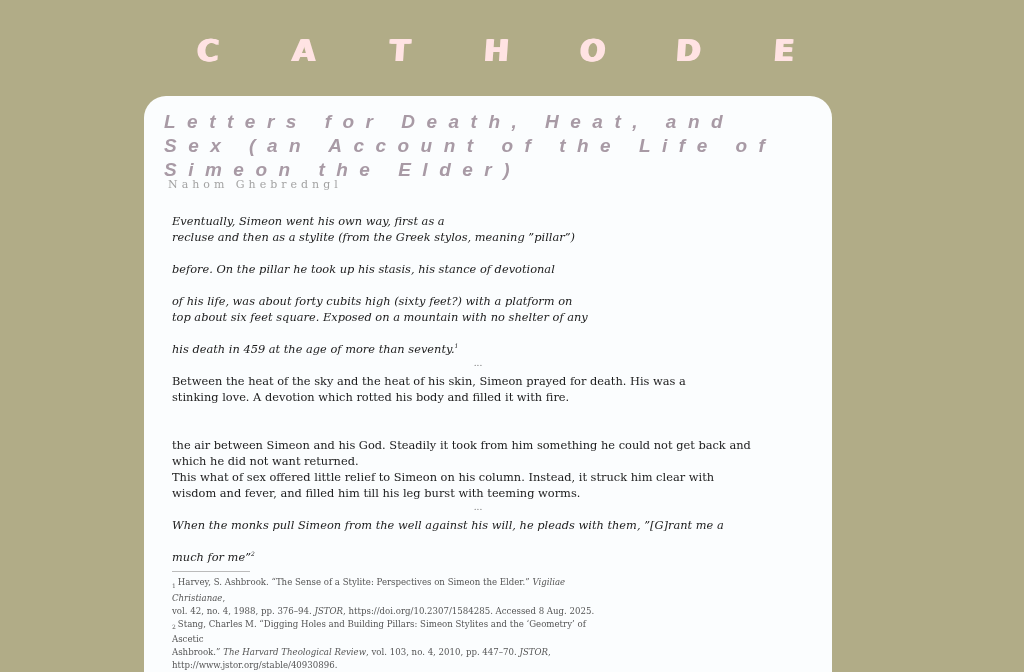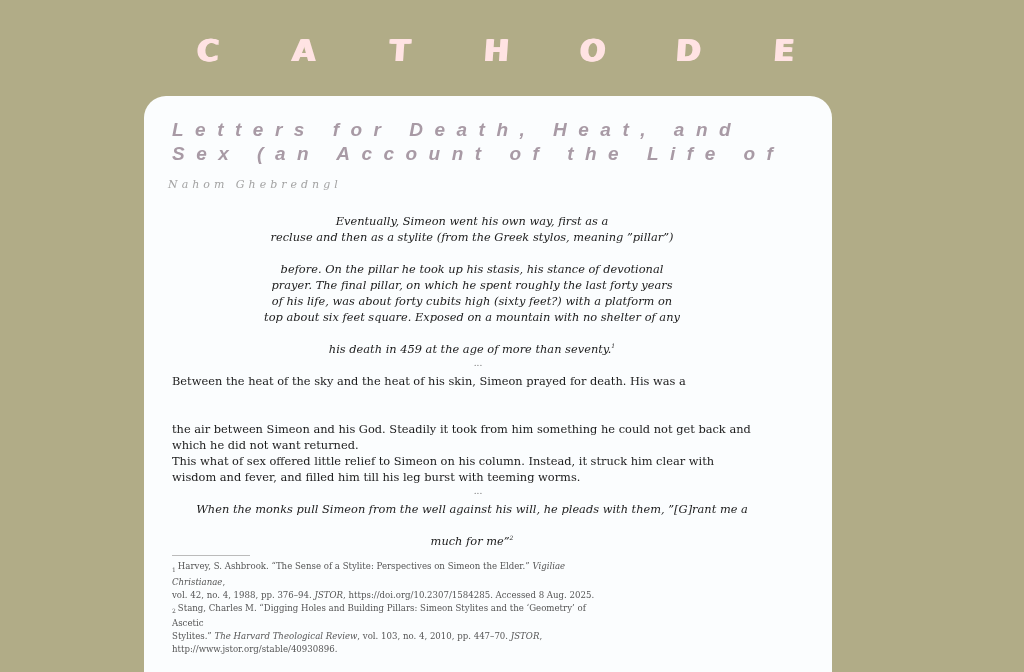--- a/index.html
+++ b/index.html
@@ -37,51 +37,50 @@
     width: 688px;
     height: 600px;
     background: #fbfdfe;
     border-radius: 22px 22px 0 0;
   }
   .post-title {
     position: absolute;
     top: 10px;
     left: 16px;
     width: 660px;
-    margin: 12px;
+    margin: 4px;
     font-family: "Liberation Sans", sans-serif;
     font-weight: bold;
     font-style: italic;
     font-size: 19px;
     line-height: 24px;
     letter-spacing: 11.5px;
     color: #a89aa5;
   }
   .author {
     position: absolute;
     top: 82px;
     left: 24px;
     font-family: "DejaVu Serif", serif;
     font-size: 11px;
     letter-spacing: 4px;
     color: #a3a3a3;
-    font-style: italic;
   }
   .body {
     position: absolute;
     top: 117px;
     left: 28px;
     width: 600px;
     font-family: "DejaVu Serif", serif;
     font-size: 11.4px;
     line-height: 16px;
     color: #1b1b1b;
   }
   .body p { margin: 0; }
-  .italic { font-style: italic; text-align: center; }
+  .italic { font-style: italic; }
   .blank { height: 16px; }
   .sep {
     text-align: center;
     font-size: 9px;
     line-height: 8px;
     height: 16px;
     color: #777;
     padding-top: 2px;
     box-sizing: border-box;
     width: 612px;
@@ -113,40 +112,42 @@
   <span>H</span>
   <span>O</span>
   <span>D</span>
   <span>E</span>
 </div>
 
 <div class="card">
   <h1 class="post-title">
     <span>Letters for Death, Heat, and</span><br>
     <span>Sex (an Account of the Life of</span><br>
+    <span>Simeon the Elder)</span>
   </h1>
   <div class="author">Nahom Ghebredngl</div>
 
   <div class="body">
     <p class="italic">
       <span>Eventually, Simeon went his own way, first as a</span><br>
       <span>recluse and then as a stylite (from the Greek stylos, meaning ”pillar”)</span><br>
       <br>
       <span>before. On the pillar he took up his stasis, his stance of devotional</span><br>
-      <span>prayer. The final pillar, on which he spent roughly the last forty years</span><br>
+      <br>
       <span>of his life, was about forty cubits high (sixty feet?) with a platform on</span><br>
       <span>top about six feet square. Exposed on a mountain with no shelter of any</span><br>
       <br>
       <span>his death in 459 at the age of more than seventy.</span><sup>1</sup>
     </p>
 
     <div class="sep">...</div>
 
     <p>
       <span>Between the heat of the sky and the heat of his skin, Simeon prayed for death. His was a</span><br>
+      <span>stinking love. A devotion which rotted his body and filled it with fire.</span>
     </p>
     <div class="blank"></div>
     <p>
       <br>
       <span>the air between Simeon and his God. Steadily it took from him something he could not get back and</span><br>
       <span>which he did not want returned.</span><br>
       <span>This what of sex offered little relief to Simeon on his column. Instead, it struck him clear with</span><br>
       <span>wisdom and fever, and filled him till his leg burst with teeming worms.</span>
     </p>
 
@@ -160,19 +161,19 @@
 
     <div class="fn-rule"></div>
 
     <div class="footnotes">
       <p>
         <span class="fn-num">1</span><span>Harvey, S. Ashbrook. “The Sense of a Stylite: Perspectives on Simeon the Elder.” </span><i>Vigiliae Christianae</i><span>,</span><br>
         <span>vol. 42, no. 4, 1988, pp. 376–94. </span><i>JSTOR</i><span>, https://doi.org/10.2307/1584285. Accessed 8 Aug. 2025.</span>
       </p>
       <p>
         <span class="fn-num">2</span><span>Stang, Charles M. “Digging Holes and Building Pillars: Simeon Stylites and the ‘Geometry’ of Ascetic</span><br>
-        <span>Stylites.” </span><i>The Harvard Theological Review</i><span>, vol. 103, no. 4, 2010, pp. 447–70. </span><i>JSTOR</i><span>,</span><br>
+        <span>Ashbrook.” </span><i>The Harvard Theological Review</i><span>, vol. 103, no. 4, 2010, pp. 447–70. </span><i>JSTOR</i><span>,</span><br>
         <span>http://www.jstor.org/stable/40930896.</span>
       </p>
     </div>
 
   </div>
 </div>
 
 </body></html>

